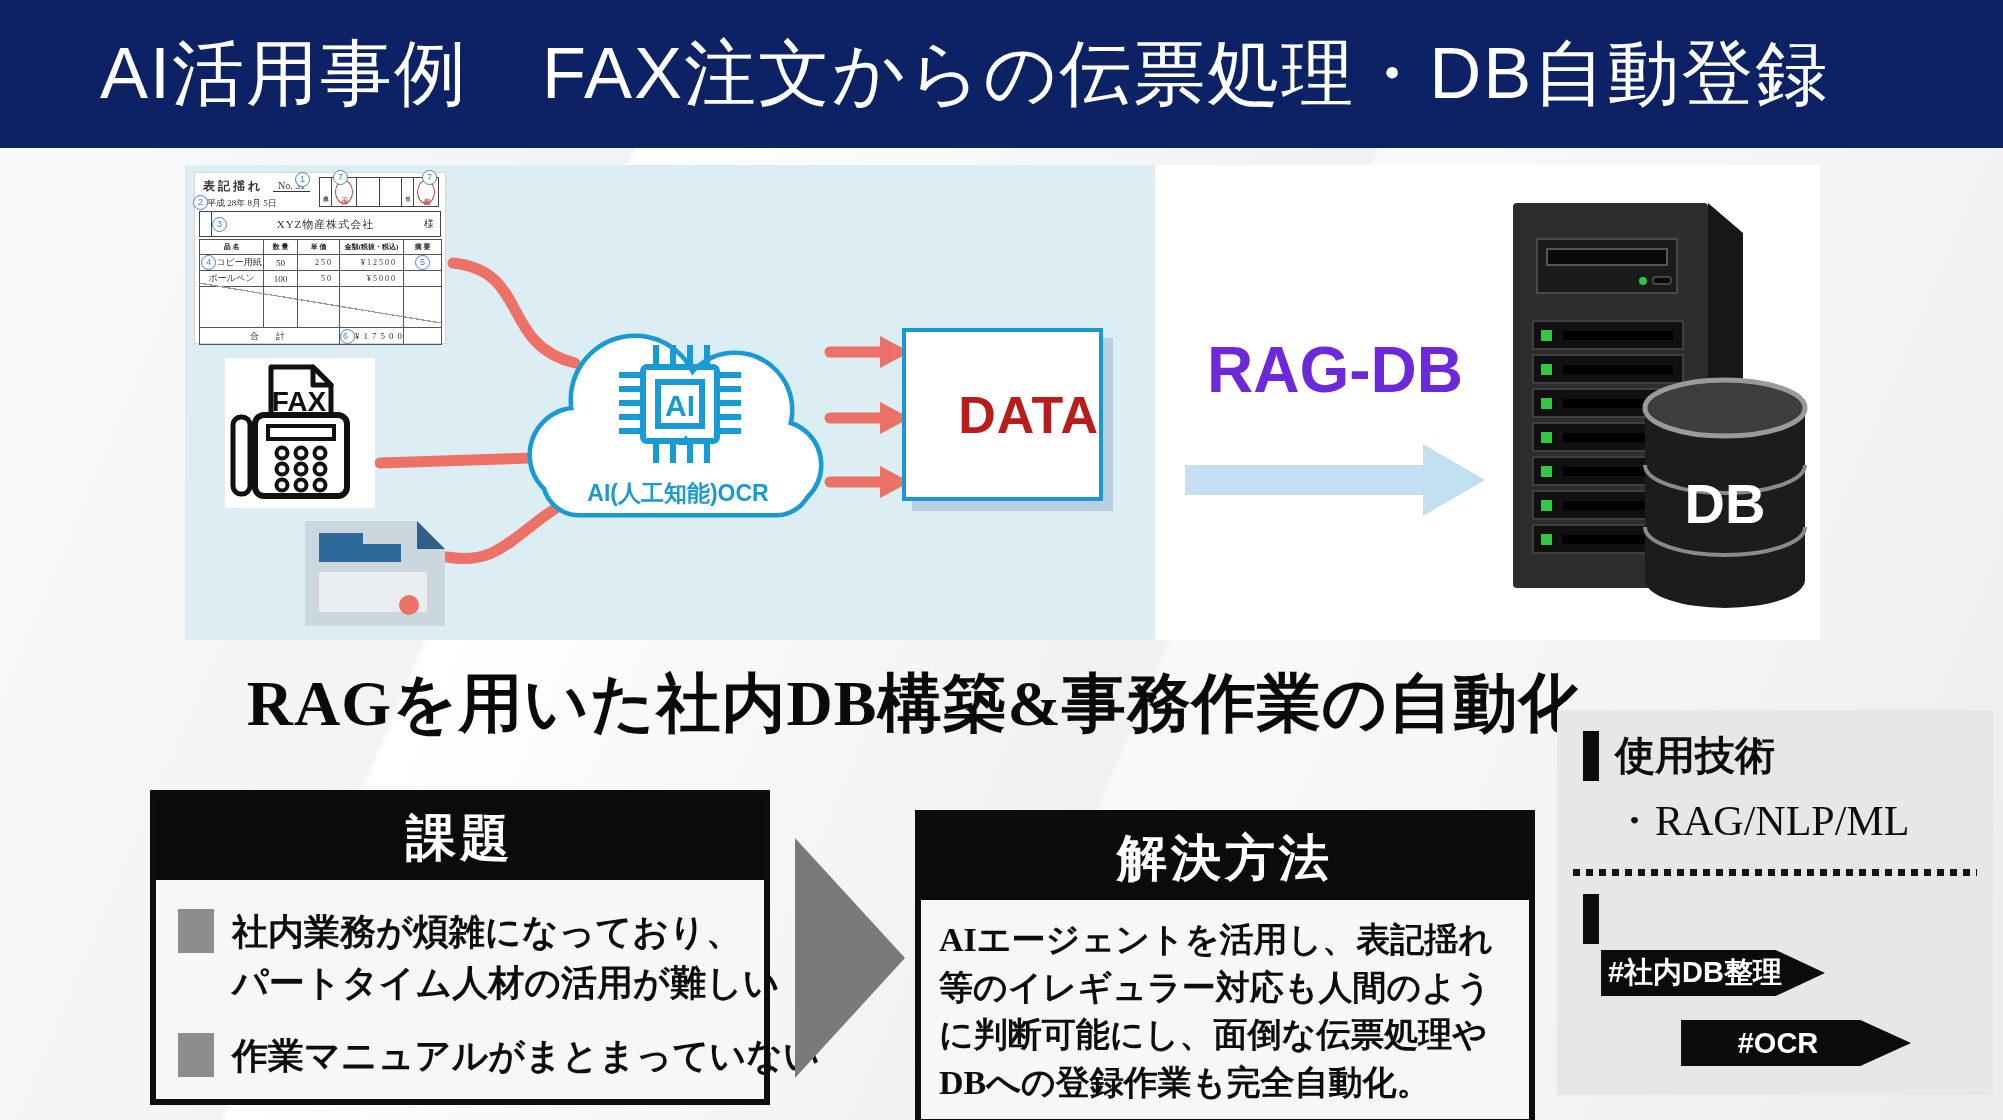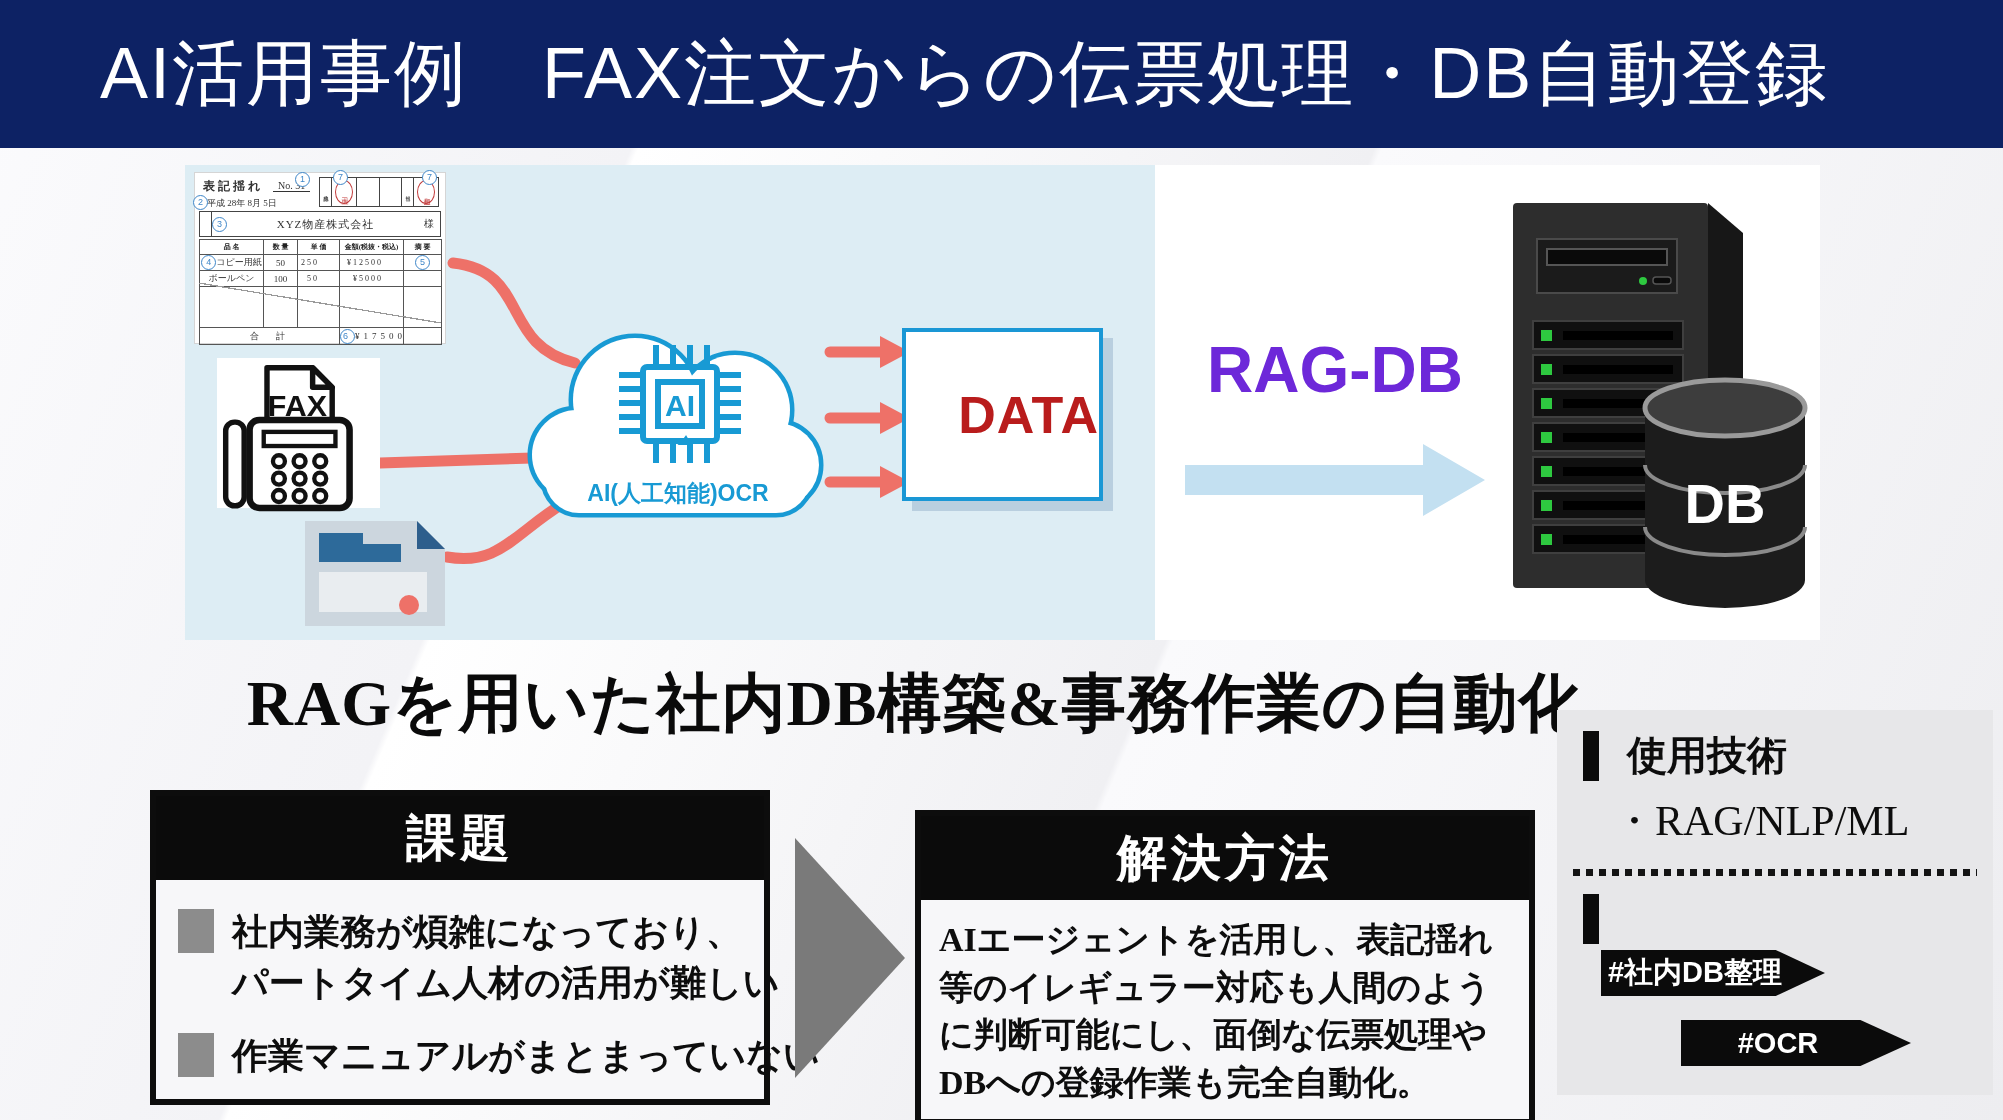--- a/index.html
+++ b/index.html
@@ -34,27 +34,27 @@
     font-size:7px;line-height:1;display:flex;align-items:center;justify-content:center;writing-mode:vertical-rl;}
   .fd-company{position:absolute;left:4px;top:38px;width:240px;height:24px;border:1px solid #444;
     display:flex;align-items:center;background:#fff;}
   .fd-company .cc{width:11px;align-self:stretch;border-right:1px solid #444;}
   .fd-company .name{flex:1;text-align:center;font-size:11px;letter-spacing:1px;}
   .fd-company .sama{font-size:10px;padding-right:6px;}
   .fd-table{position:absolute;left:4px;top:66px;width:242px;border-collapse:collapse;table-layout:fixed;}
   .fd-table td{border:1px solid #555;font-size:8px;text-align:center;padding:0;overflow:hidden;white-space:nowrap;}
   .fd-table .hd{height:14px;font-size:7px;color:#222;font-weight:bold;}
   .fd-table .dr{height:15px;font-size:9px;}
-  .fd-table .amt{text-align:right;letter-spacing:2px;padding-right:20px;font-size:8px;}
+  .fd-table .amt{text-align:right;letter-spacing:2px;padding-right:6px;font-size:8px;}
   .fd-table .emp{height:40px;}
   .fd-table .tot{height:16px;font-size:9px;letter-spacing:4px;}
   .fd-diag{position:absolute;left:4px;top:110px;width:242px;height:40px;z-index:2;
     background:linear-gradient(to top right,transparent 49.2%,#999 49.2%,#999 50.8%,transparent 50.8%);}
   
-  .fax-card{position:absolute;left:32px;top:193px;width:163px;height:150px;background:#fff;}
+  .fax-card{position:absolute;left:40px;top:193px;width:150px;height:150px;background:#fff;}
   .doc-icon{position:absolute;left:120px;top:356px;width:140px;height:105px;}
   
   .cloud{position:absolute;left:330px;top:140px;width:330px;height:250px;}
   
   .data-box{position:absolute;left:717px;top:163px;width:193px;height:165px;background:#fff;
     border:4px solid #1a97d5;box-shadow:10px 10px 0 #b9cfdf;display:flex;align-items:center;justify-content:flex-end;
     font-size:52px;font-weight:bold;color:#b91c1c;letter-spacing:1px;}
   
   .ragdb{position:absolute;left:985px;top:168px;width:330px;text-align:center;font-size:64px;color:#6d28d9;font-weight:bold;}
   .blue-arrow{position:absolute;left:1000px;top:275px;width:300px;height:80px;}
@@ -73,21 +73,21 @@
   .issue-item .sq{width:36px;height:44px;background:#8c8c8c;flex:none;margin-top:3px;}
   .issue-item .tx{font-size:36px;font-weight:bold;line-height:1.42;color:#0d0d0d;white-space:nowrap;}
   .tri{position:absolute;left:795px;top:838px;width:0;height:0;
     border-left:110px solid #7a7a7a;border-top:120px solid transparent;border-bottom:120px solid transparent;}
   .sol-box{left:915px;top:790px;margin-top:20px;}
   .sol-body{padding:16px 16px 0 18px;font-family:"Liberation Serif",serif;font-size:34px;font-weight:bold;
     line-height:1.4;color:#0d0d0d;}
   .sol-body div{white-space:nowrap;}
   
   .side-panel{position:absolute;left:1557px;top:710px;width:436px;height:385px;background:#e7e7e9;}
-  .sec-head{display:flex;align-items:center;gap:28px;margin:18px 0 0 26px;}
+  .sec-head{display:flex;align-items:center;gap:16px;margin:18px 0 0 26px;}
   .sec-head .bar{width:16px;height:50px;background:#0b0b0b;}
   .sec-head .st{font-family:"Liberation Serif",serif;font-size:40px;font-weight:bold;color:#0d0d0d;}
   .tech-item{margin:10px 0 0 56px;font-family:"Liberation Serif",serif;font-size:42px;color:#0d0d0d;}
   .dots{margin:20px 0 0 16px;width:404px;height:7px;
     background:repeating-linear-gradient(90deg,#141414 0 7px,transparent 7px 13px);}
   .tag{position:absolute;background:#0b0b0b;color:#fff;font-weight:bold;font-size:29px;
     display:flex;align-items:center;justify-content:center;box-sizing:border-box;padding-right:36px;
     clip-path:polygon(0 0,78% 0,100% 50%,78% 100%,0 100%);}
   .tag1{left:44px;top:240px;width:224px;height:46px;}
   .tag2{left:124px;top:310px;width:230px;height:46px;}

